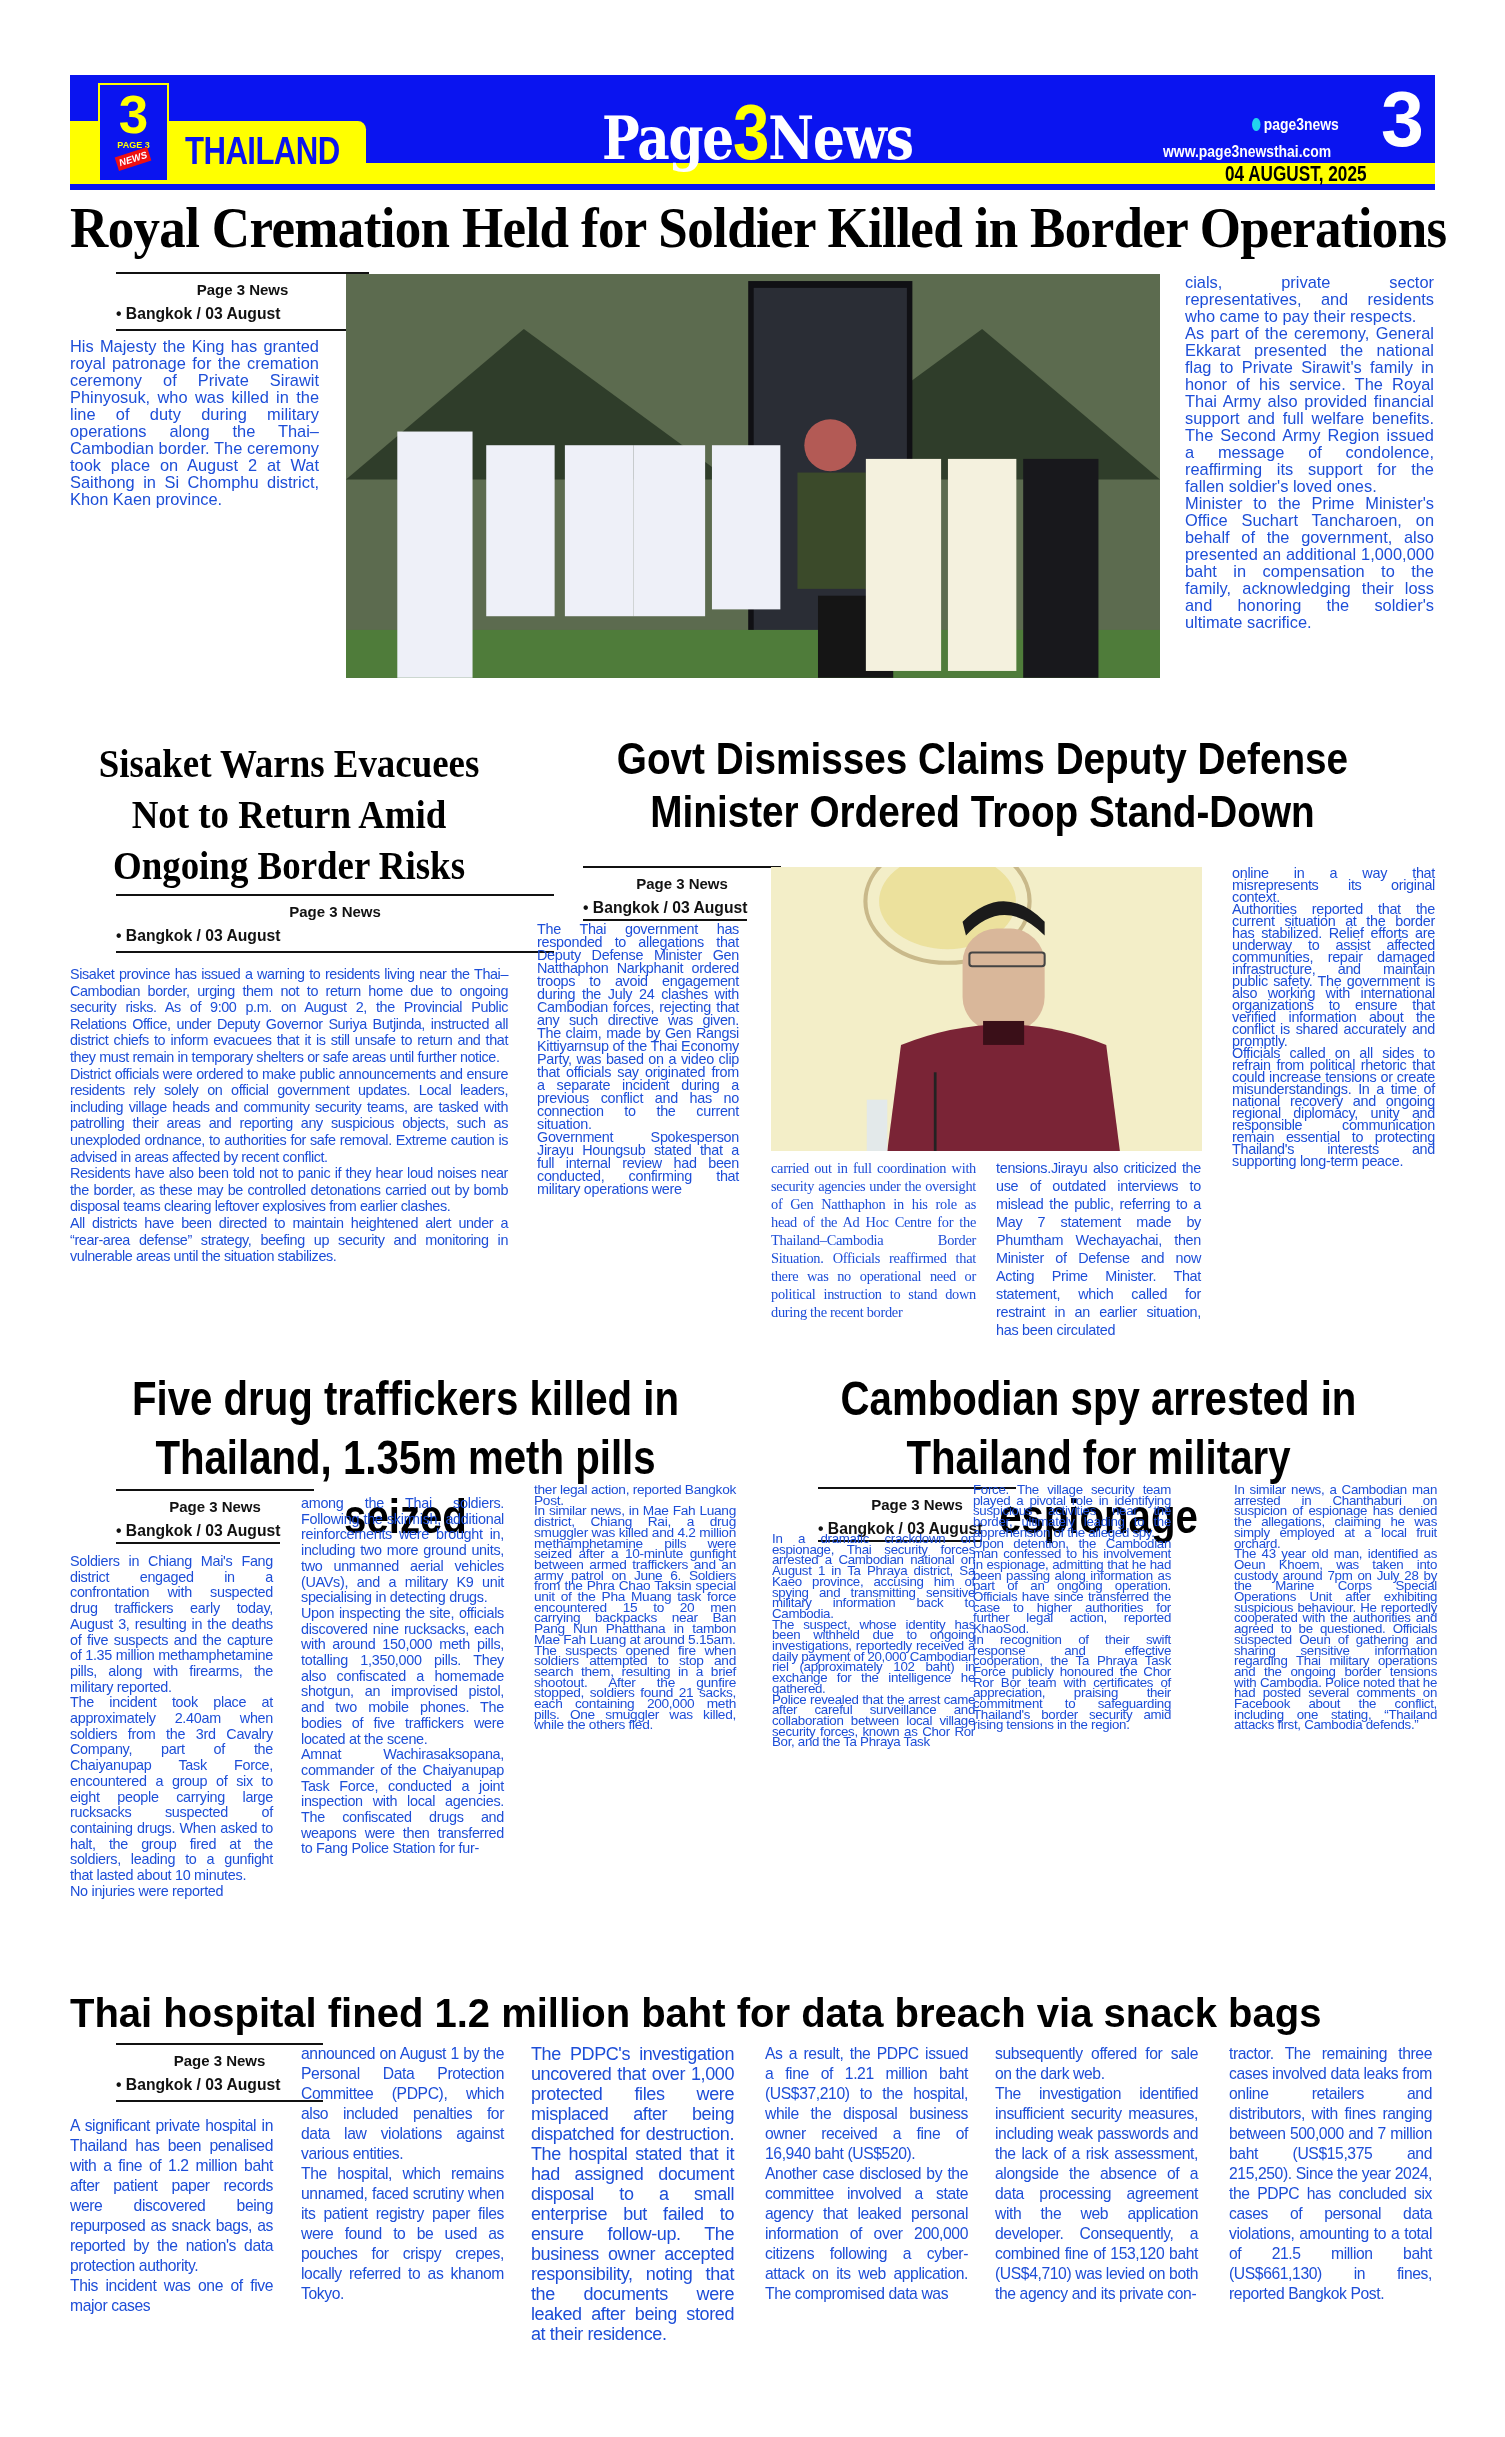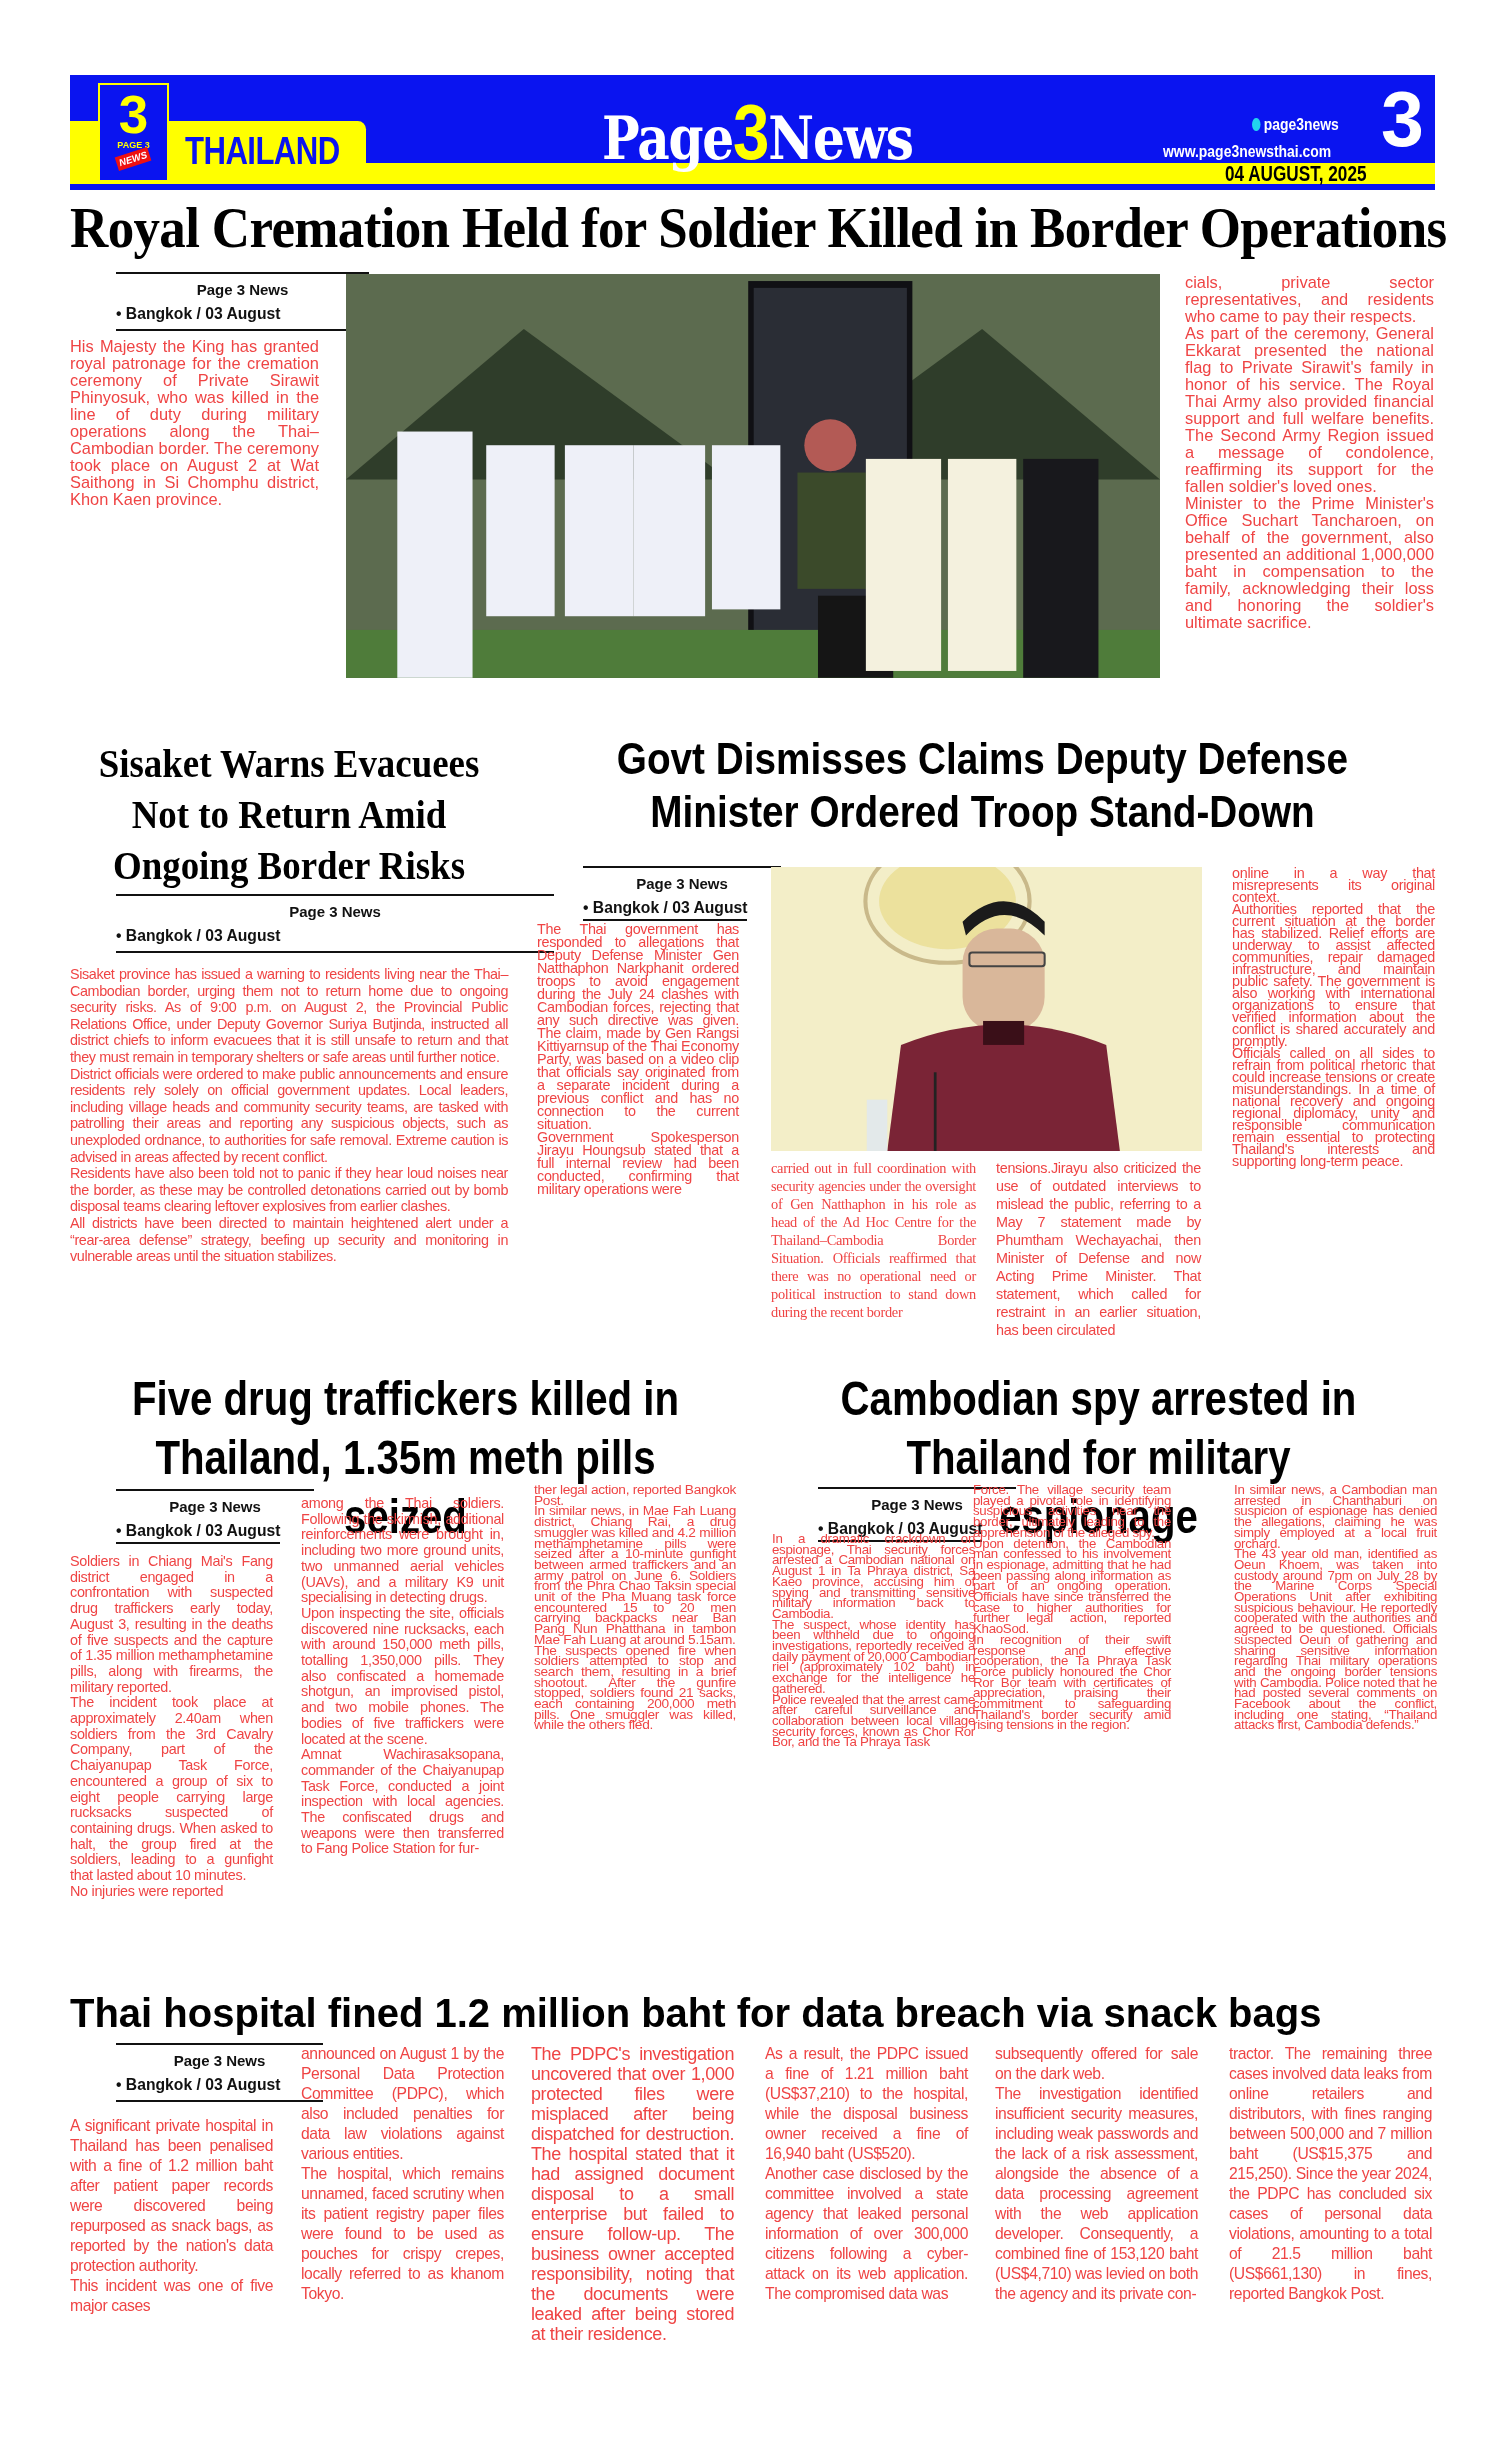--- a/index.html
+++ b/index.html
@@ -29,21 +29,21 @@
   .hl-serif { font-family: "Liberation Serif", serif; font-weight: bold; color: #000; line-height: 1.1; }
   .hl-sans { font-family: "Liberation Sans", sans-serif; font-weight: bold; color: #000; line-height: 1.2; }
 
   
   .byline { border-top: 2.7px solid #111; border-bottom: 2.7px solid #111; padding: 2.7px 0 4.1px; margin-left: 46px; }
   .byline .src { text-align: center; font-weight: bold; font-size: 15px; line-height: 25px; }
   .byline .loc { font-weight: bold; font-size: 15.7px; line-height: 23px; }
   .byline.underline-style { border-bottom: none; }
   .byline.underline-style .loc { border-bottom: 2.7px solid #111; display: inline-block; }
 
-  .body-text { font-family: "Liberation Sans", sans-serif; font-size: 14.7px; line-height: 17px; text-align: justify; color: #ef4444; }
+  .body-text { font-family: "Liberation Sans", sans-serif; font-size: 14.7px; line-height: 17px; text-align: justify; color: #1d4ed8; }
   .body-text p { margin: 0; }
   .body-narrow { font-size: 13.7px; line-height: 15.7px; letter-spacing: -0.3px; }
 
   .photo { overflow: hidden; }
 </style>
 </head>
 <body>
 
 <div class="abs masthead"></div>
 <div class="abs mast-yellow"></div>
@@ -232,21 +232,21 @@
 </div>
 <div class="abs body-text" style="left:301px; top:2044px; width:203px; font-size:15.7px; line-height:20px; letter-spacing:-0.4px;">
   <p>announced on August 1 by the Personal Data Protection Committee (PDPC), which also included penalties for data law violations against various entities.</p>
   <p>The hospital, which remains unnamed, faced scrutiny when its patient registry paper files were found to be used as pouches for crispy crepes, locally referred to as khanom Tokyo.</p>
 </div>
 <div class="abs body-text" style="left:531px; top:2044px; width:203px; font-size:18px; line-height:20px; letter-spacing:-0.4px;">
   <p>The PDPC's investigation uncovered that over 1,000 protected files were misplaced after being dispatched for destruction. The hospital stated that it had assigned document disposal to a small enterprise but failed to ensure follow-up. The business owner accepted responsibility, noting that the documents were leaked after being stored at their residence.</p>
 </div>
 <div class="abs body-text" style="left:765px; top:2044px; width:203px; font-size:15.7px; line-height:20px; letter-spacing:-0.4px;">
   <p>As a result, the PDPC issued a fine of 1.21 million baht (US$37,210) to the hospital, while the disposal business owner received a fine of 16,940 baht (US$520).</p>
-  <p>Another case disclosed by the committee involved a state agency that leaked personal information of over 300,000 citizens following a cyber-attack on its web application. The compromised data was</p>
+  <p>Another case disclosed by the committee involved a state agency that leaked personal information of over 200,000 citizens following a cyber-attack on its web application. The compromised data was</p>
 </div>
 <div class="abs body-text" style="left:995px; top:2044px; width:203px; font-size:15.7px; line-height:20px; letter-spacing:-0.4px;">
   <p>subsequently offered for sale on the dark web.</p>
   <p>The investigation identified insufficient security measures, including weak passwords and the lack of a risk assessment, alongside the absence of a data processing agreement with the web application developer. Consequently, a combined fine of 153,120 baht (US$4,710) was levied on both the agency and its private con-</p>
 </div>
 <div class="abs body-text" style="left:1229px; top:2044px; width:203px; font-size:15.7px; line-height:20px; letter-spacing:-0.4px;">
   <p>tractor. The remaining three cases involved data leaks from online retailers and distributors, with fines ranging between 500,000 and 7 million baht (US$15,375 and 215,250). Since the year 2024, the PDPC has concluded six cases of personal data violations, amounting to a total of 21.5 million baht (US$661,130) in fines, reported Bangkok Post.</p>
 </div>
 
 

